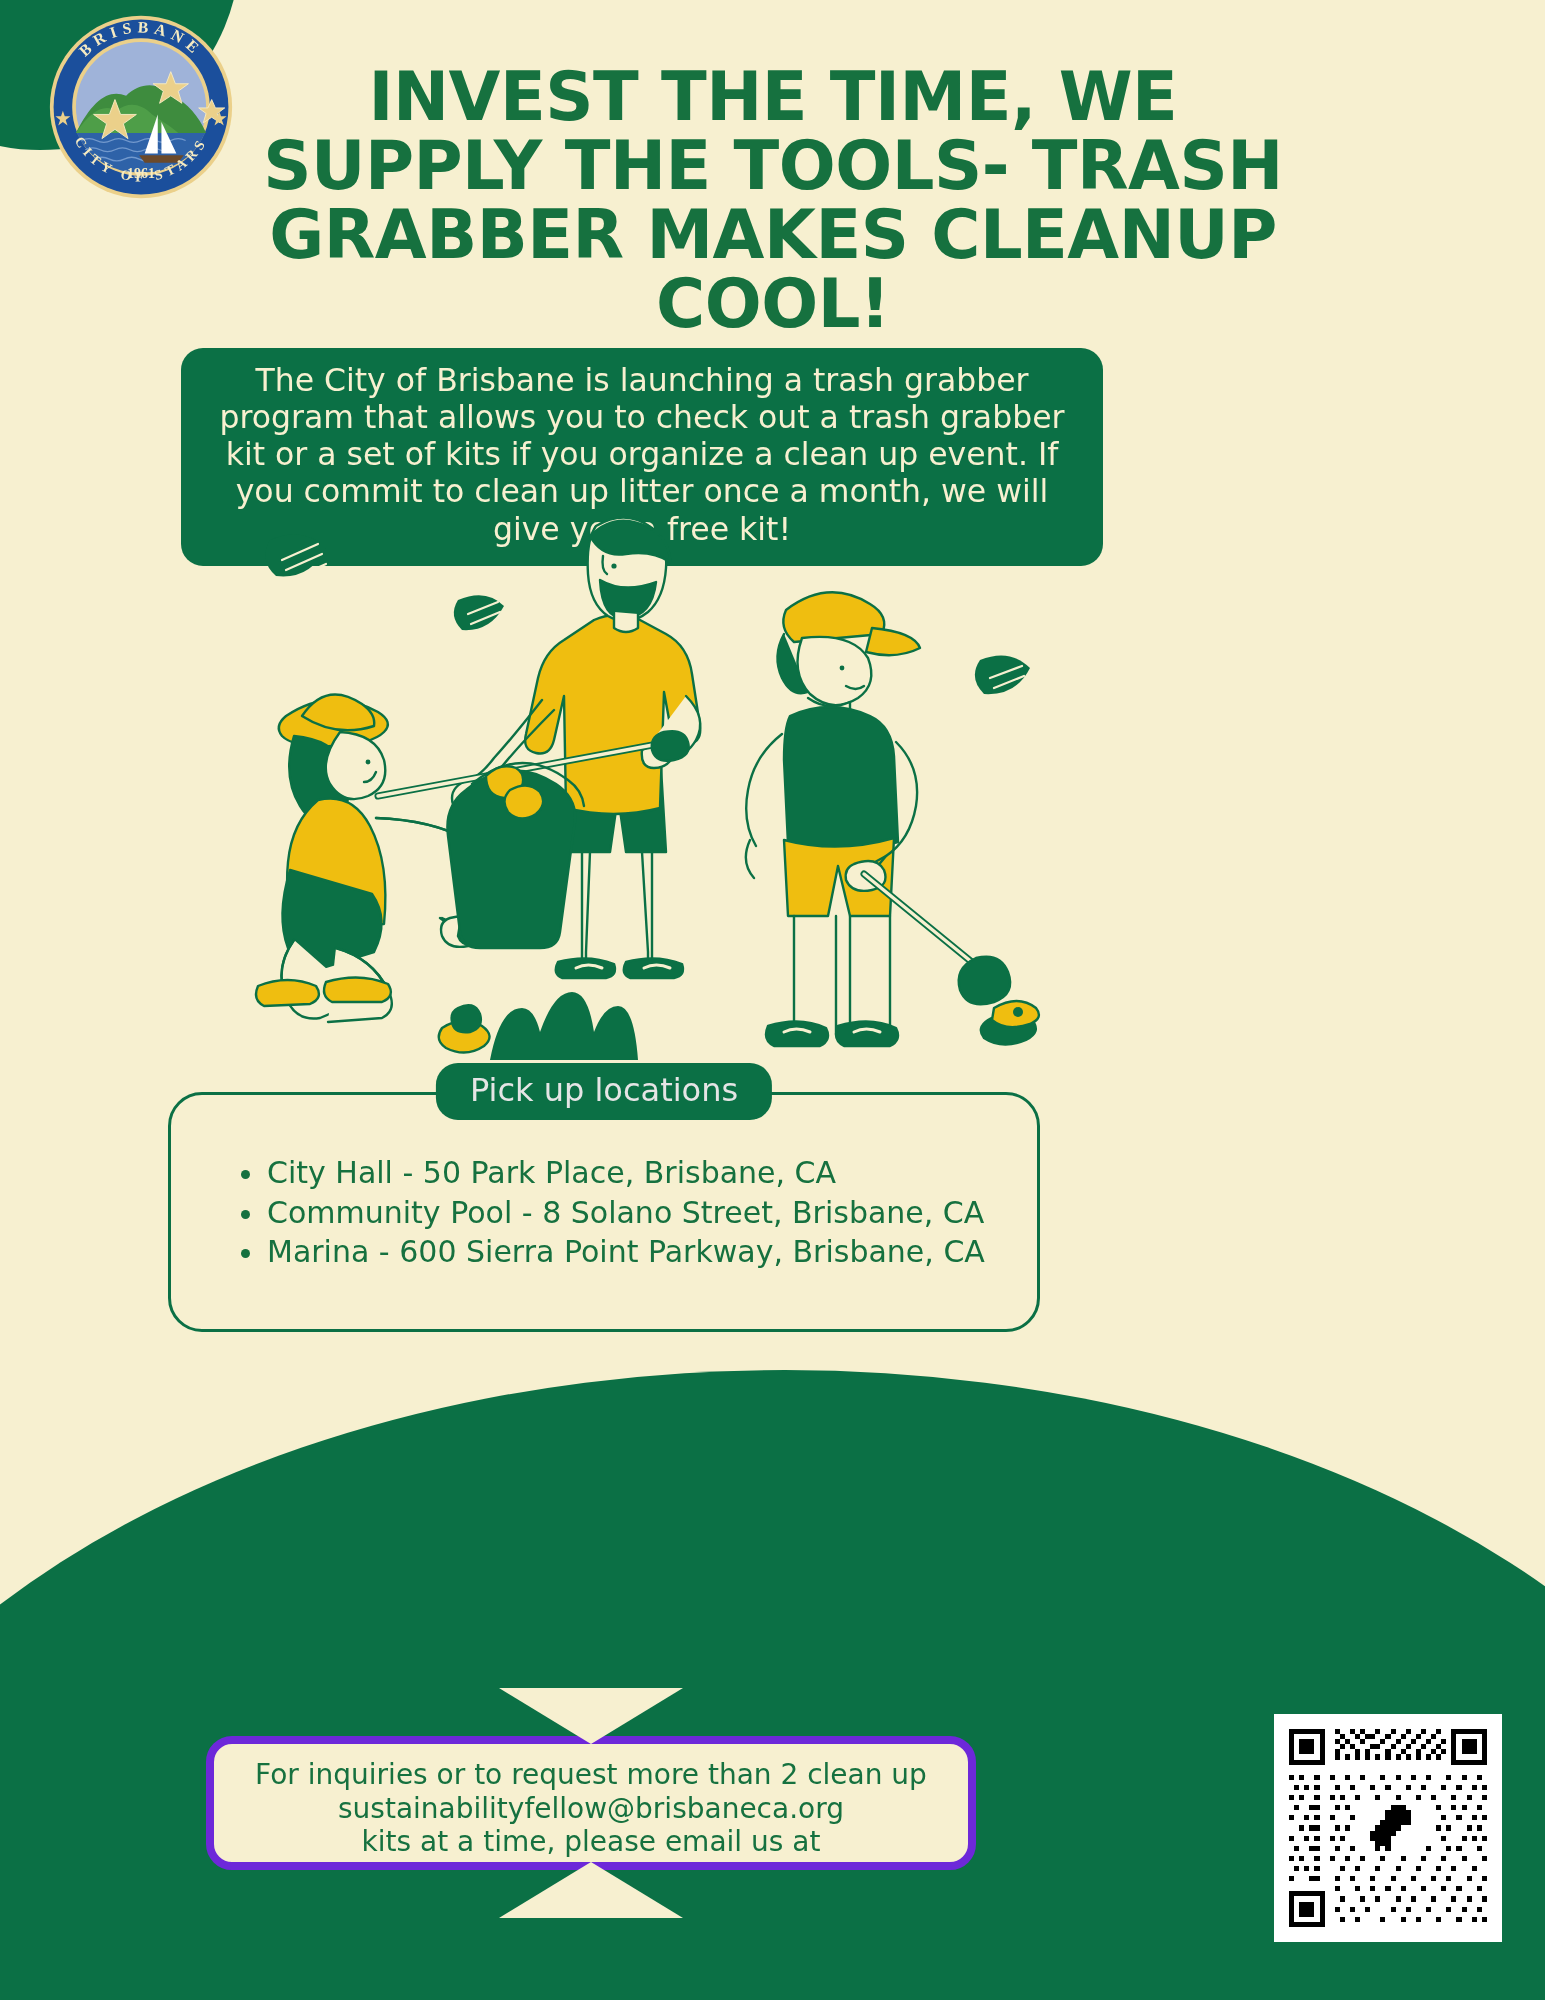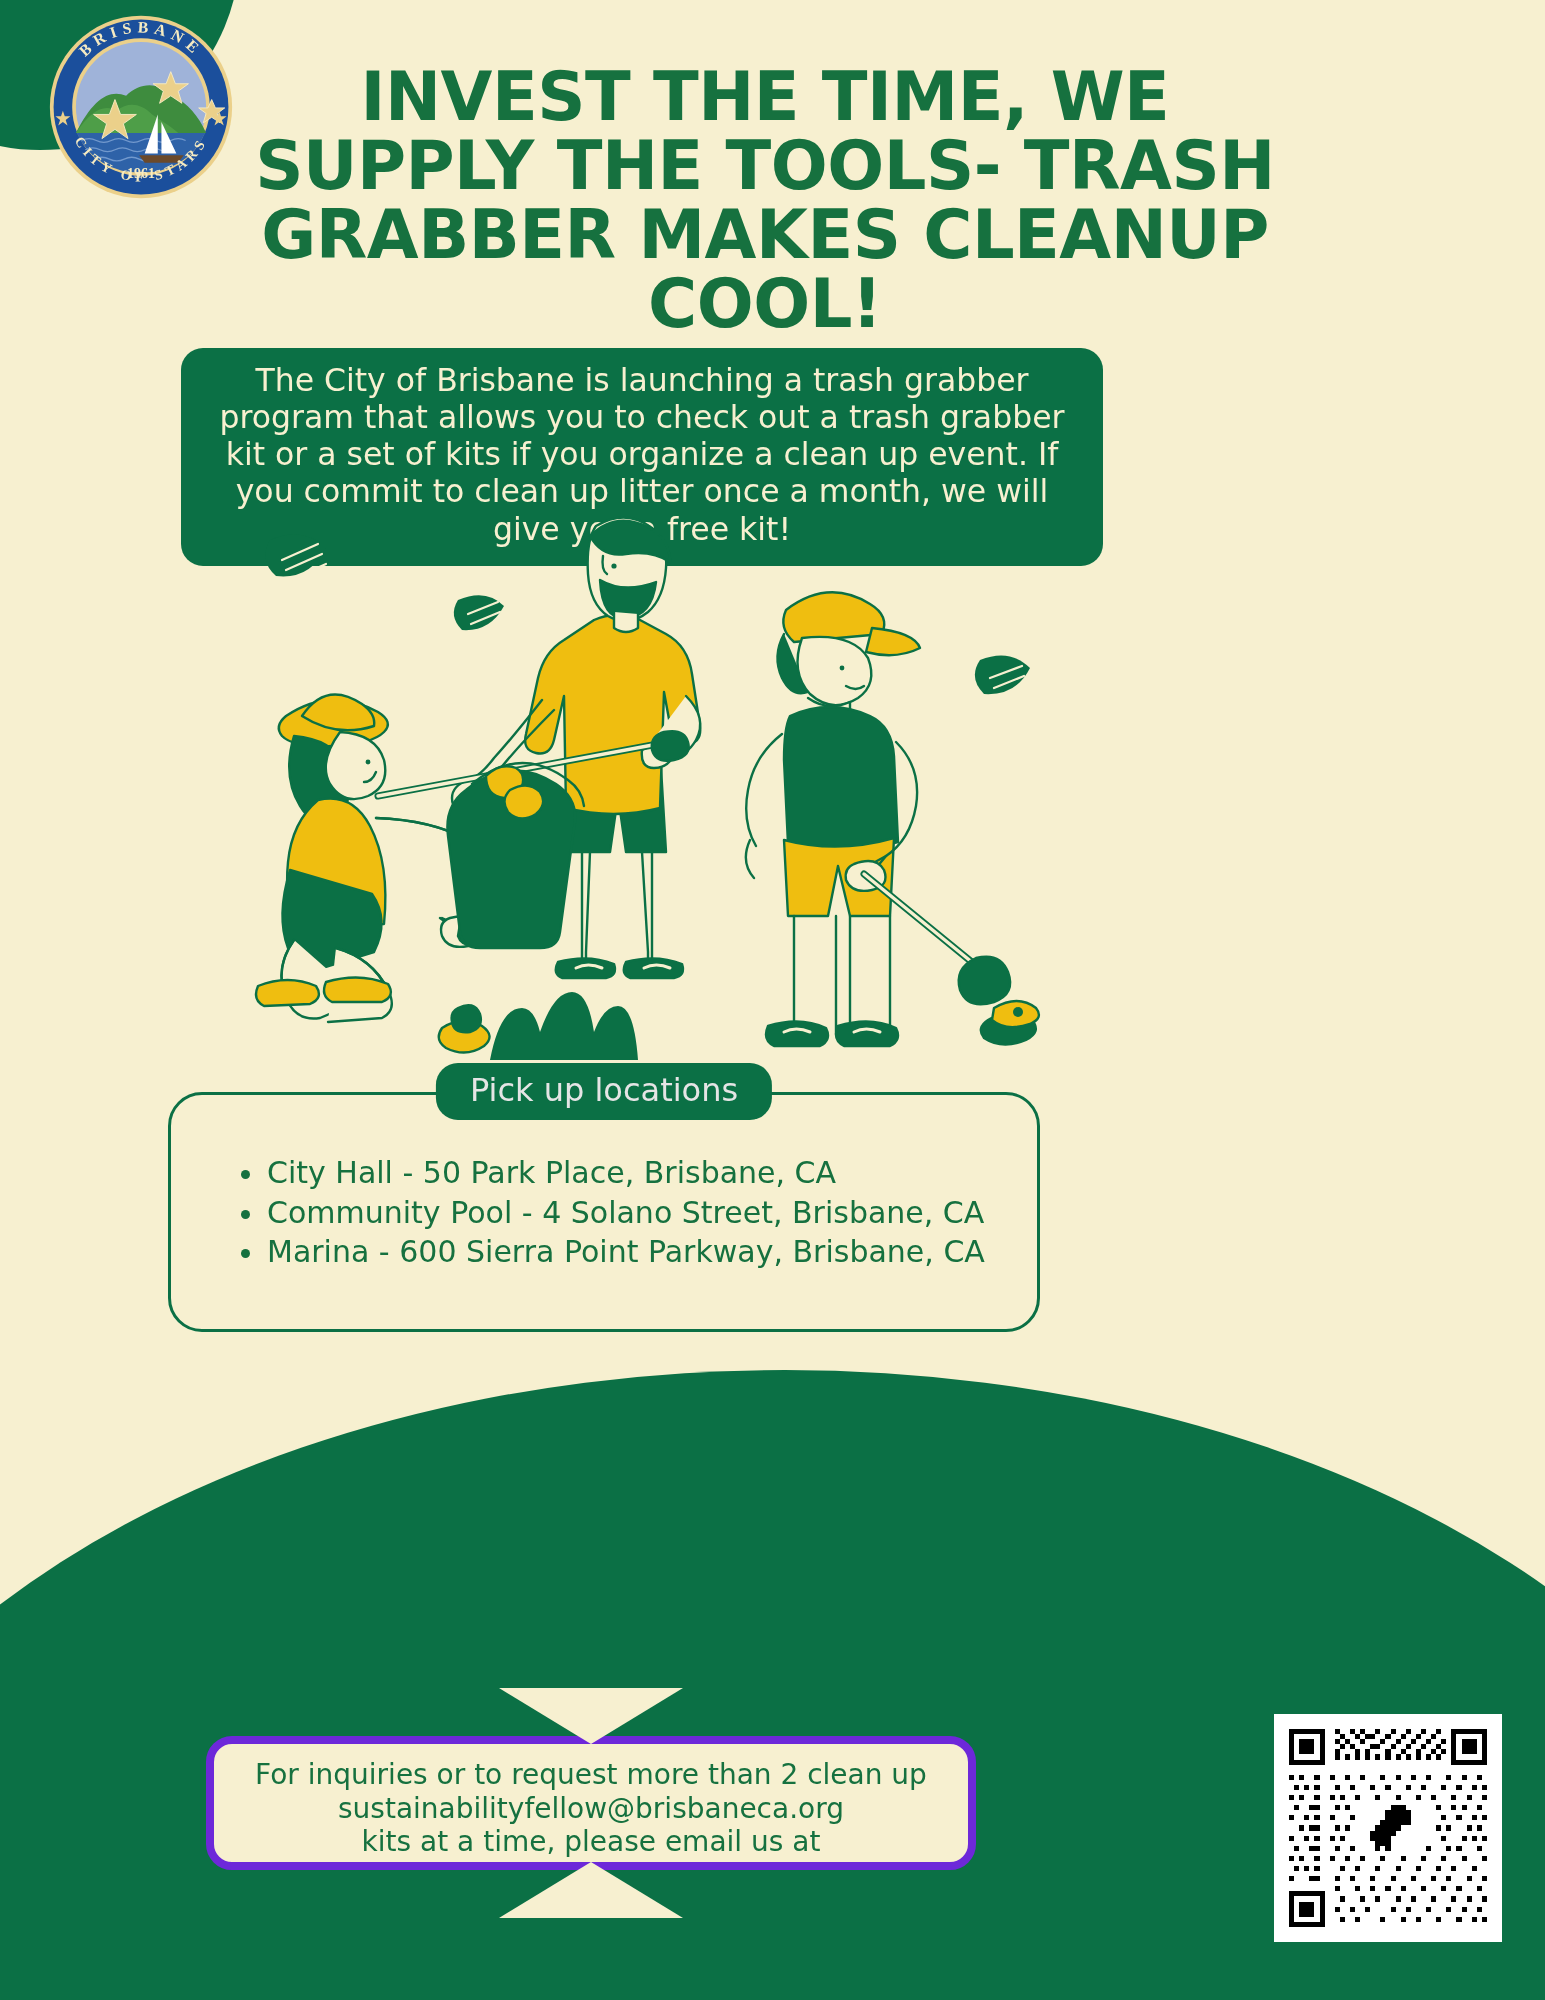--- a/index.html
+++ b/index.html
@@ -24,21 +24,21 @@
     background:#0B7045;
     border-radius:50% 50% 0 0 / 62% 62% 0 0;
   }
 
   
   .header{position:absolute;left:0;top:0;width:1545px;height:330px;}
   .seal{
     position:absolute;left:48px;top:14px;width:186px;height:186px;
   }
   .title{
-    position:absolute;left:230px;top:18px;width:1070px;
+    position:absolute;left:238px;top:18px;width:1070px;
     color:#16713F;
     font-size:67px;
     line-height:1.03;
     font-weight:700;
     letter-spacing:-0.5px;
     text-align:center;
     text-transform:uppercase;
     font-family:"DejaVu Sans", sans-serif;
   }
 
@@ -311,21 +311,21 @@
           <path d="M300 560 q10 -52 32 -52 q12 0 18 24 q14 -40 32 -40 q16 0 22 40 q10 -26 24 -26 q16 0 20 54 Z"></path>
         </g>
       </g>
     </svg>
   </div>
 
   <div class="pickup-card">
     <div class="pickup-badge">Pick up locations</div>
     <ul class="pickup-list">
       <li>City Hall - 50 Park Place, Brisbane, CA</li>
-      <li>Community Pool - 4 Solano Street, Brisbane, CA</li>
+      <li>Community Pool - 8 Solano Street, Brisbane, CA</li>
       <li>Marina - 600 Sierra Point Parkway, Brisbane, CA</li>
     </ul>
   </div>
 
   <div class="email-card">
     <div class="notch-top"></div>
     <div class="notch-bottom"></div>
     <div>For inquiries or to request more than 2 clean up</div>
     <div>sustainabilityfellow@brisbaneca.org</div>
     <div>kits at a time, please email us at</div>

